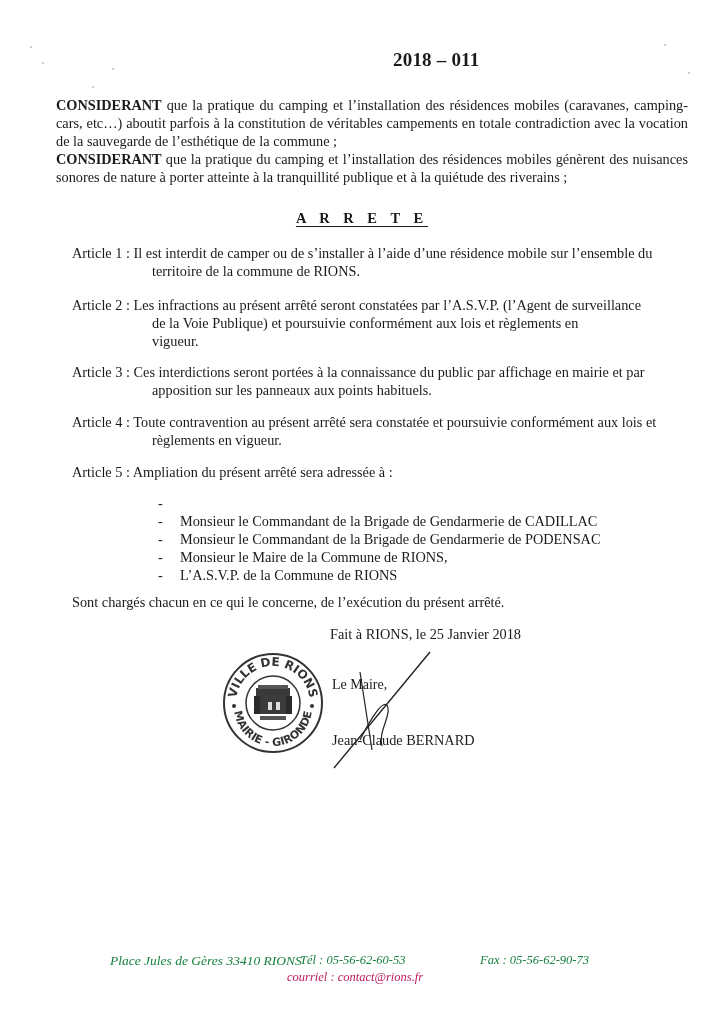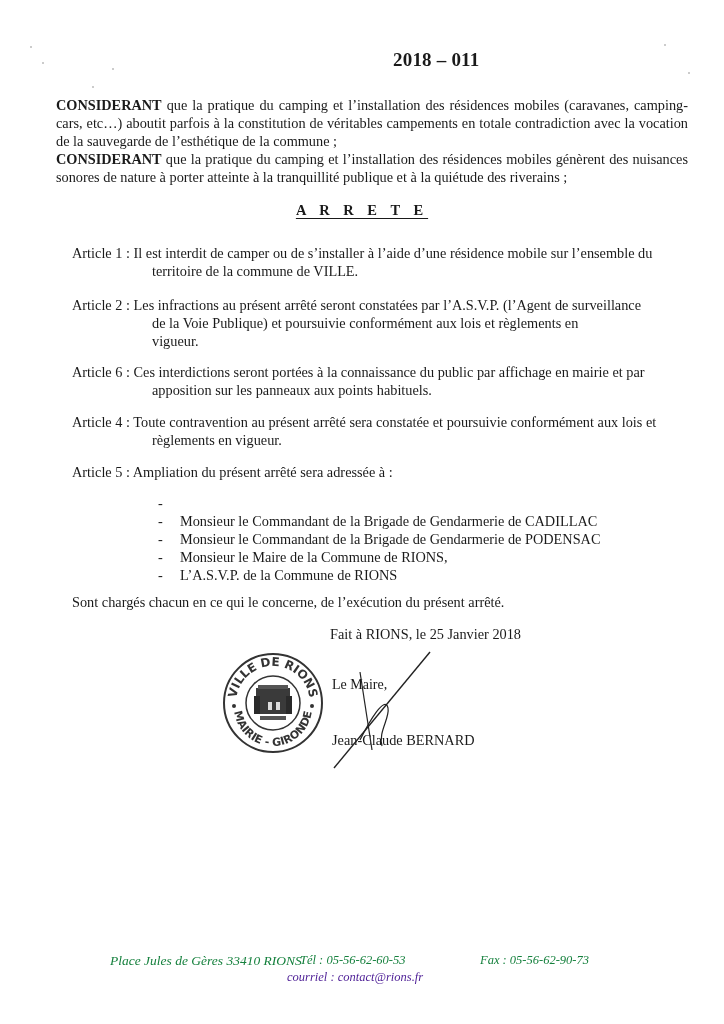--- a/index.html
+++ b/index.html
@@ -3,40 +3,40 @@
 <meta charset="utf-8">
 <style>
   html, body { margin: 0; padding: 0; background: #ffffff; }
   body { width: 724px; height: 1024px; position: relative; overflow: hidden;
          font-family: "Liberation Serif", "DejaVu Serif", serif; color: #1a1a1a; }
   .abs { position: absolute; }
   .ref { left: 393px; top: 49px; font-size: 19px; font-weight: bold; letter-spacing: 0.2px; }
   .consid { left: 56px; top: 96px; width: 632px; font-size: 14.3px; line-height: 18px; text-align: justify; }
   .consid p { margin: 0; }
   .consid b { font-weight: bold; }
-  .arrete-title { left: 0; width: 724px; top: 202px; text-align: center; font-size: 14.5px; font-weight: bold;
+  .arrete-title { left: 0; width: 724px; top: 210px; text-align: center; font-size: 14.5px; font-weight: bold;
                   letter-spacing: 5px; }
   .arrete-title span { text-decoration: underline; text-underline-offset: 3px; }
   .article { left: 72px; width: 640px; font-size: 14.3px; line-height: 18px; }
   .article .line { display: block; }
   .article .cont { padding-left: 80px; }
   .list { left: 158px; top: 494px; font-size: 14.3px; line-height: 18px; }
   .list .li { display: flex; }
   .list .dash { width: 22px; }
   .charges { left: 72px; top: 594px; font-size: 14.3px; }
   .fait { left: 330px; top: 626px; font-size: 14.3px; text-align: center; }
   .maire { left: 332px; top: 677px; font-size: 14px; }
   .nom { left: 332px; top: 732px; font-size: 14.3px; }
   .stamp { left: 222px; top: 652px; width: 102px; height: 102px; }
   .sig { left: 330px; top: 650px; width: 110px; height: 120px; }
   .footer1 { left: 110px; top: 953px; width: 520px; font-size: 12.5px; font-style: italic; color: #15803d; white-space: nowrap; }
   .footer1 .addr { font-size: 13.5px; }
   .footer1 .tel { position: absolute; left: 190px; }
   .footer1 .fax { position: absolute; left: 370px; }
-  .footer2 { left: 287px; top: 970px; font-size: 12.5px; font-style: italic; color: #4c1d95; }
+  .footer2 { left: 287px; top: 970px; font-size: 12.5px; font-style: italic; color: #be185d; }
   .speck { position:absolute; width:2px; height:2px; background:#bbb; border-radius:1px; }
 </style>
 </head>
 <body>
 
 <div class="speck" style="left:30px;top:46px"></div>
 <div class="speck" style="left:42px;top:62px"></div>
 <div class="speck" style="left:112px;top:68px"></div>
 <div class="speck" style="left:92px;top:86px"></div>
 <div class="speck" style="left:664px;top:44px"></div>
@@ -46,31 +46,31 @@
 
 <div class="abs consid">
   <p><b>CONSIDERANT</b><span> que la pratique du camping et l’installation des résidences mobiles (caravanes, camping-cars, etc…) aboutit parfois à la constitution de véritables campements en totale contradiction avec la vocation de la sauvegarde de l’esthétique de la commune ;</span></p>
   <p><b>CONSIDERANT</b><span> que la pratique du camping et l’installation des résidences mobiles génèrent des nuisances sonores de nature à porter atteinte à la tranquillité publique et à la quiétude des riverains ;</span></p>
 </div>
 
 <div class="abs arrete-title"><span>A R R E T E</span></div>
 
 <div class="abs article" style="top:244px">
   <span class="line"><span>Article 1 : </span><span>Il est interdit de camper ou de s’installer à l’aide d’une résidence mobile sur l’ensemble du</span></span>
-  <span class="line cont">territoire de la commune de VILLE.</span>
+  <span class="line cont">territoire de la commune de RIONS.</span>
 </div>
 
 <div class="abs article" style="top:296px">
   <span class="line"><span>Article 2 : </span><span>Les infractions au présent arrêté seront constatées par l’A.S.V.P. (l’Agent de surveillance</span></span>
   <span class="line cont">de la Voie Publique) et poursuivie conformément aux lois et règlements en</span>
   <span class="line cont">vigueur.</span>
 </div>
 
 <div class="abs article" style="top:363px">
-  <span class="line"><span>Article 6 : </span><span>Ces interdictions seront portées à la connaissance du public par affichage en mairie et par</span></span>
+  <span class="line"><span>Article 3 : </span><span>Ces interdictions seront portées à la connaissance du public par affichage en mairie et par</span></span>
   <span class="line cont">apposition sur les panneaux aux points habituels.</span>
 </div>
 
 <div class="abs article" style="top:413px">
   <span class="line"><span>Article 4 : </span><span>Toute contravention au présent arrêté sera constatée et poursuivie conformément aux lois et</span></span>
   <span class="line cont">règlements en vigueur.</span>
 </div>
 
 <div class="abs article" style="top:463px">
   <span class="line"><span>Article 5 : </span><span>Ampliation du présent arrêté sera adressée à :</span></span>

